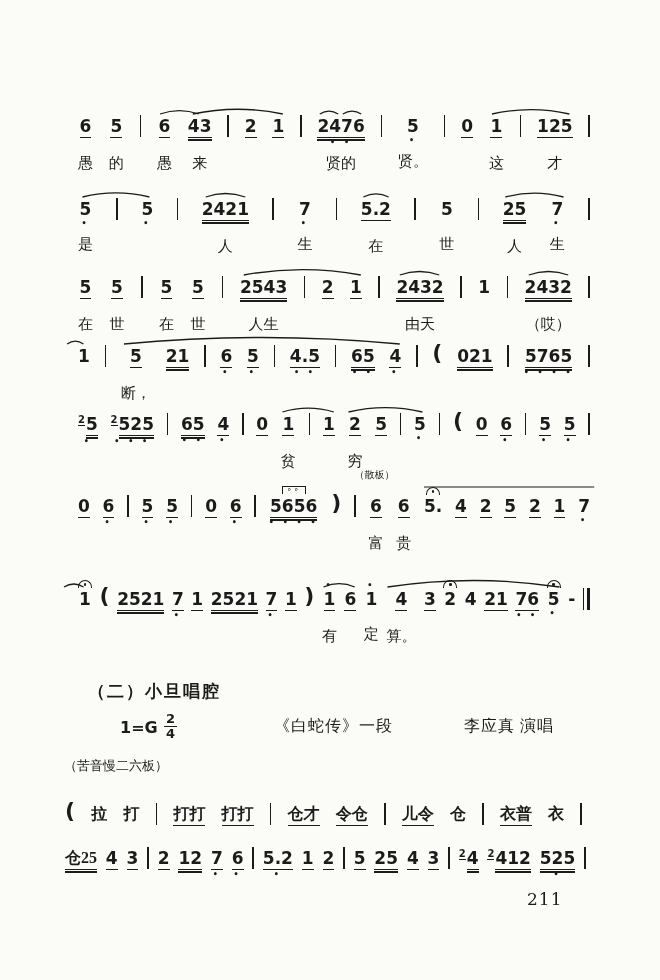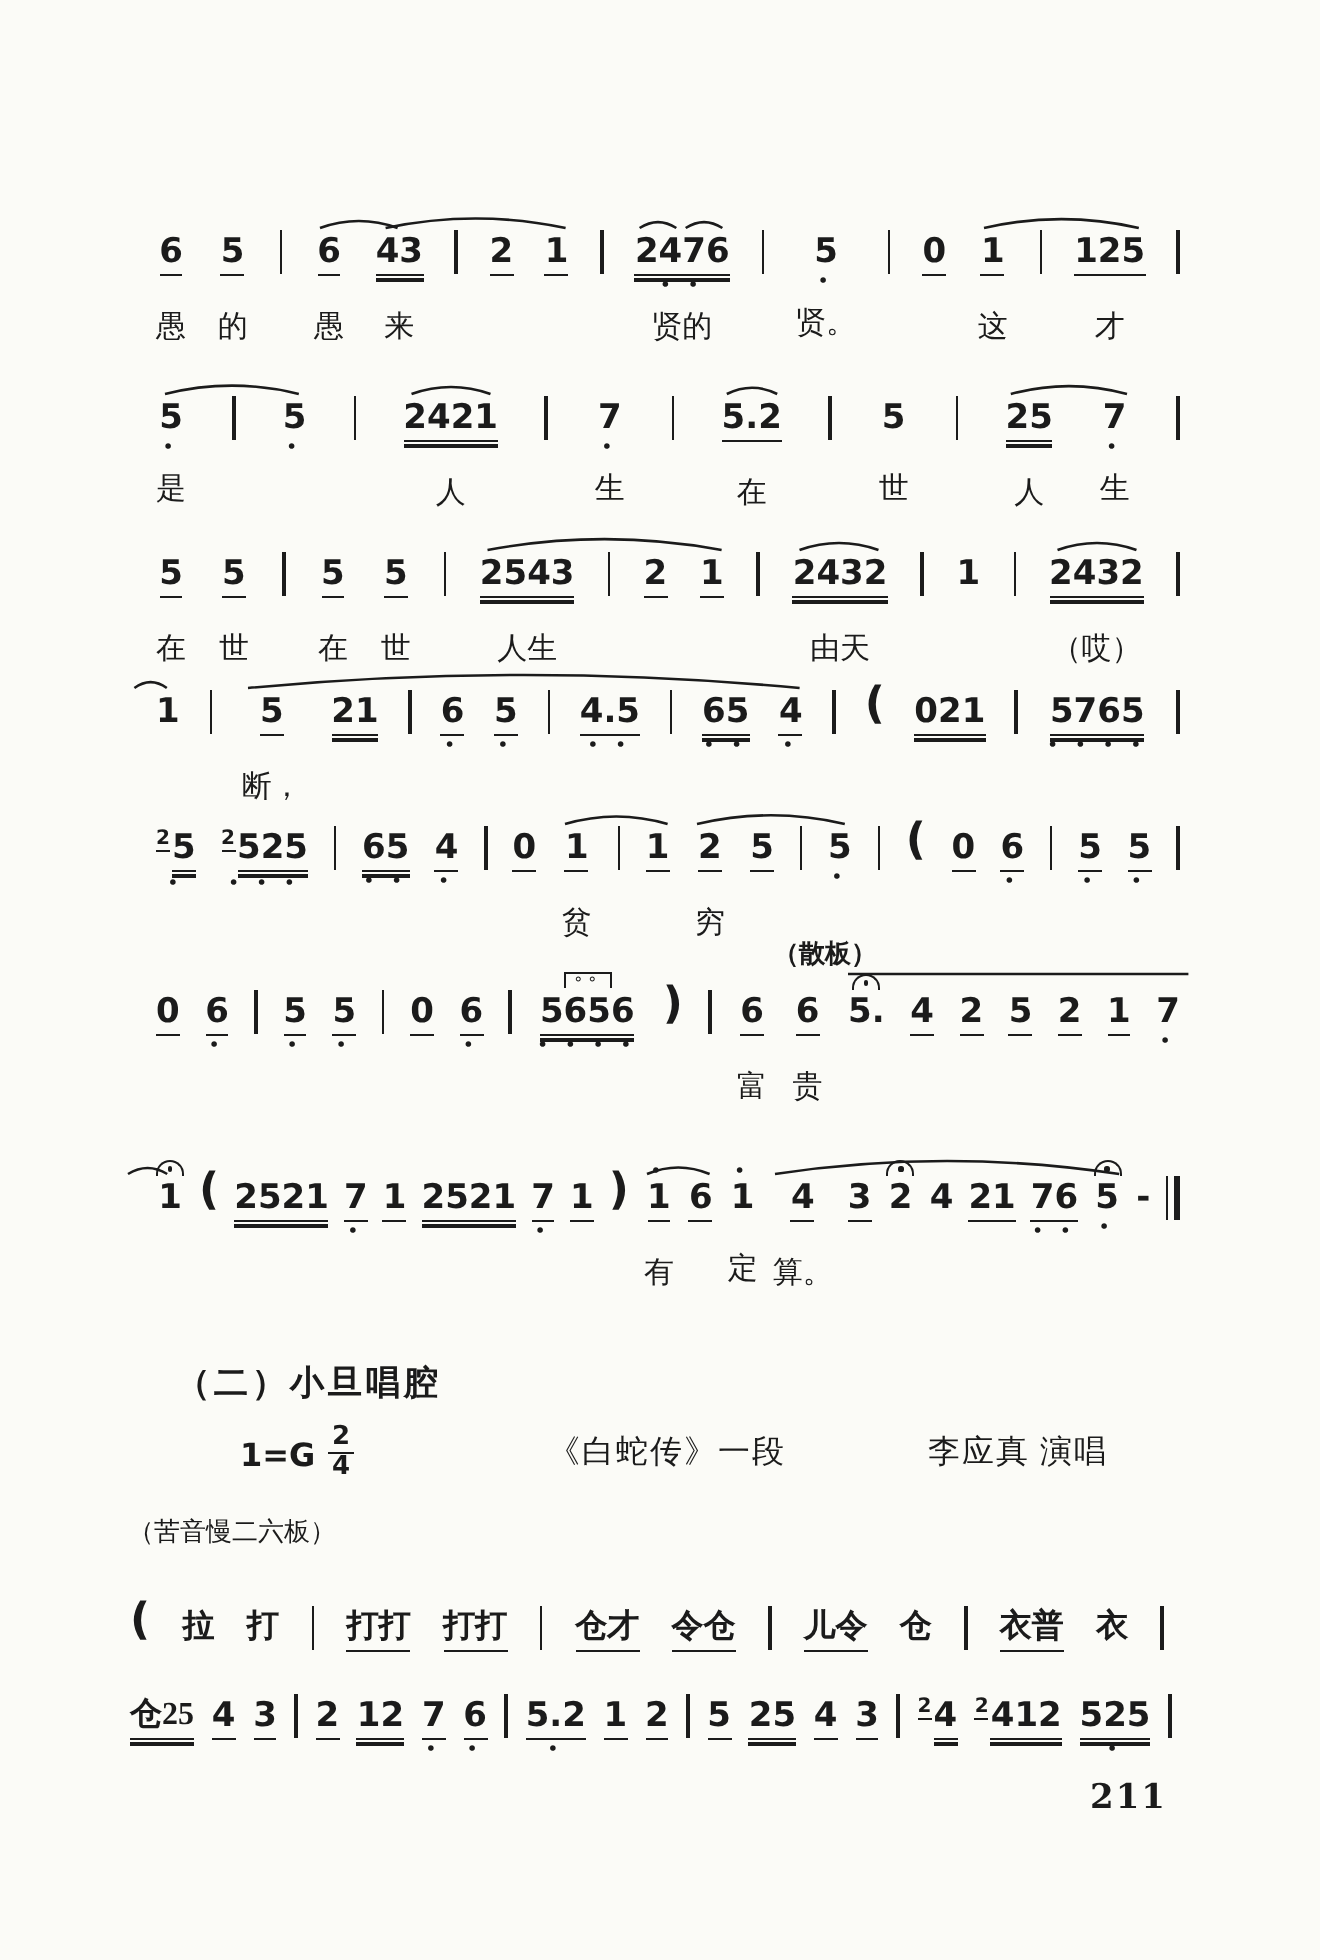--- a/index.html
+++ b/index.html
@@ -27,38 +27,38 @@
   .fin i{display:block;height:22px;background:currentColor;}
   .fin .thin{width:1.6px;margin-right:2.5px;}
   .fin .thick{width:3.2px;}
   .paren{font-size:22px;font-weight:bold;margin-top:10px;line-height:26px;}
   .ferm{display:inline-block;width:12px;height:7px;border:1.5px solid currentColor;border-bottom:none;
         border-radius:12px 12px 0 0;position:relative;margin-bottom:1px;}
   .ferm::after{content:"";position:absolute;left:50%;top:2px;width:2.6px;height:2.6px;
         margin-left:-1.3px;border-radius:50%;background:currentColor;}
   .brk{font-size:8px;line-height:6px;height:7px;border:1px solid currentColor;border-bottom:none;
        padding:0 4px;letter-spacing:2px;margin-bottom:2px;}
-  .ann{position:absolute;top:-12px;left:-14px;font-size:13px;font-weight:bold;
-       font-family:"Liberation Serif",serif;white-space:nowrap;margin-left:32px;}
+  .ann{position:absolute;top:-12px;left:-14px;font-size:10px;font-weight:normal;
+       font-family:"Liberation Serif",serif;white-space:nowrap;}
   .arcs{position:absolute;left:0;top:0;overflow:visible;pointer-events:none;}
   .heading{position:absolute;left:88px;top:680px;font-size:17px;font-weight:bold;
            font-family:Liberation Sans, sans-serif;letter-spacing:2px;}
   .keyline{position:absolute;left:92px;top:712px;width:500px;height:32px;}
   .keyline .key{position:absolute;left:0;top:6px;font-size:16px;font-weight:bold;margin-left:28px;}
   .keyline .meter{position:absolute;left:72px;top:0;display:inline-flex;flex-direction:column;
            align-items:center;font-size:13px;font-weight:bold;line-height:13px;}
   .keyline .meter .num{border-bottom:1.4px solid currentColor;padding:0 2px 1px;}
   .keyline .piece{position:absolute;left:182px;top:4px;font-size:16px;
            font-family:"Liberation Serif",serif;letter-spacing:1px;text-align:right;}
   .keyline .perf{position:absolute;left:372px;top:4px;font-size:16px;
            font-family:"Liberation Serif",serif;letter-spacing:1px;text-align:center;}
   .banshi{position:absolute;left:64px;top:757px;font-size:13px;
           font-family:"Liberation Serif",serif;}
-  .pagenum{position:absolute;left:527px;top:889px;font-size:17px;font-weight:bold;
-           font-family:"DejaVu Serif",serif;letter-spacing:1px;margin-left:18px;}
+  .pagenum{position:absolute;left:527px;top:889px;font-size:17px;font-weight:normal;
+           font-family:"DejaVu Serif",serif;letter-spacing:1px;}
 </style>
 </head>
 <body>
 
 <div class="page">
   <div id="sheet">
       <div class="mline l1">
         <div class="tok note">
           <span class="stop"></span>
           <span class="nbody"><span class="txt u1">6</span></span>

